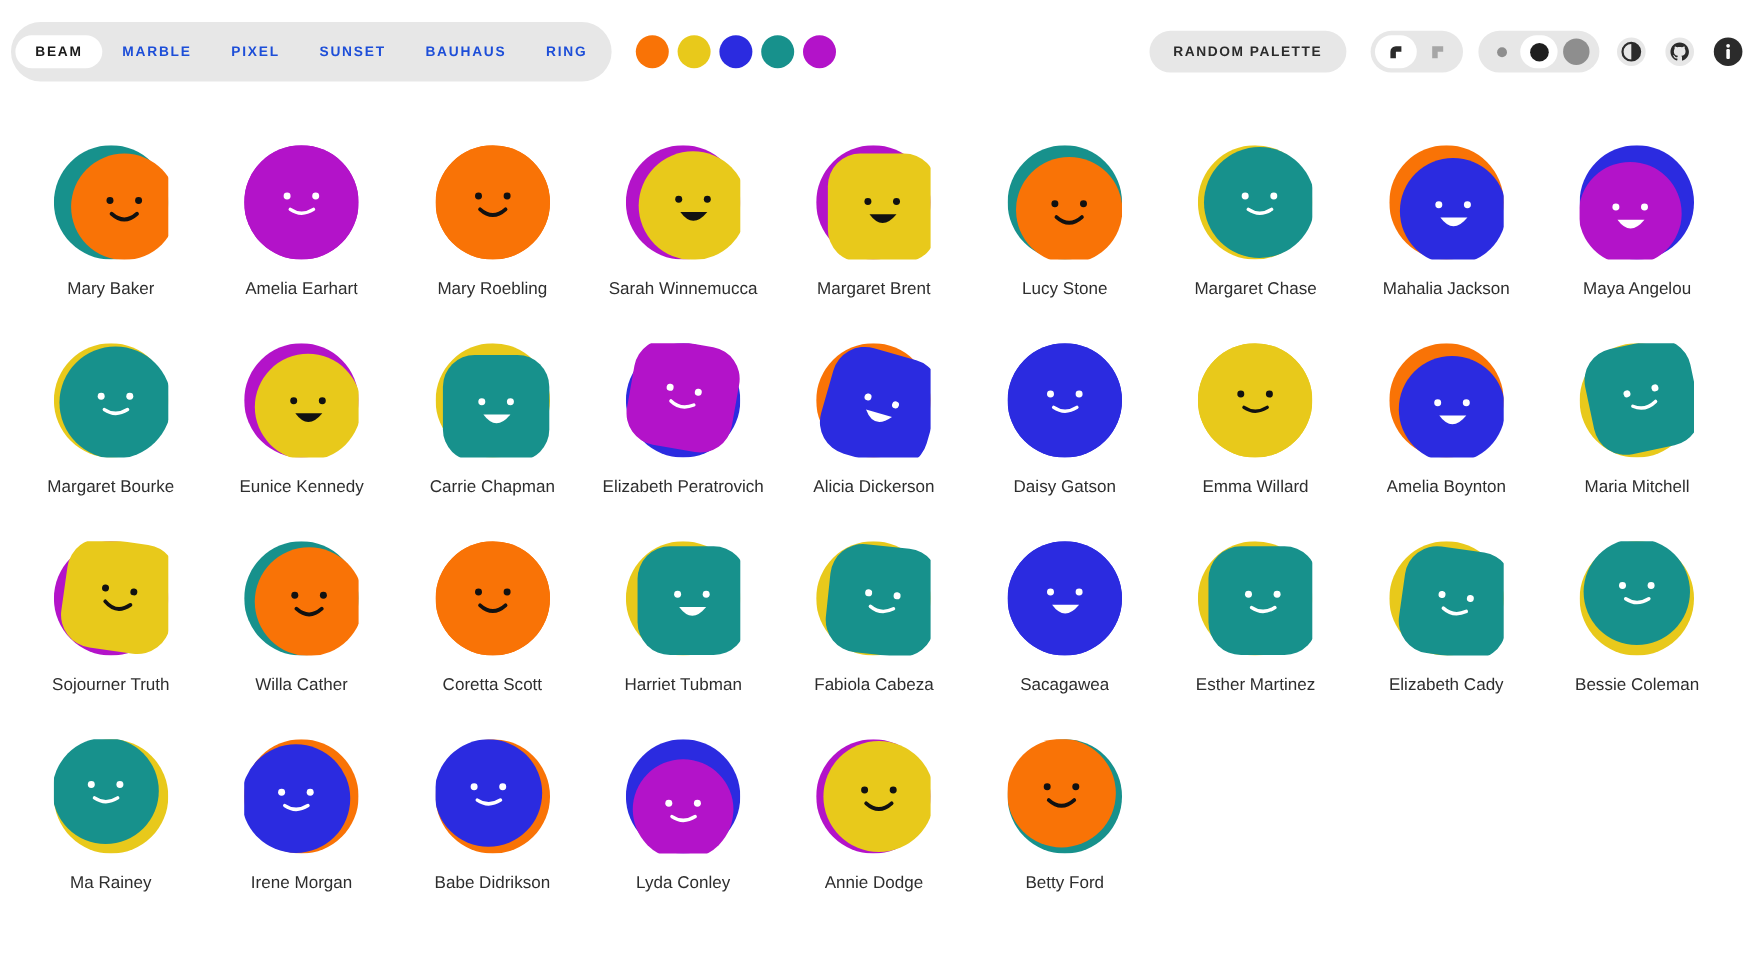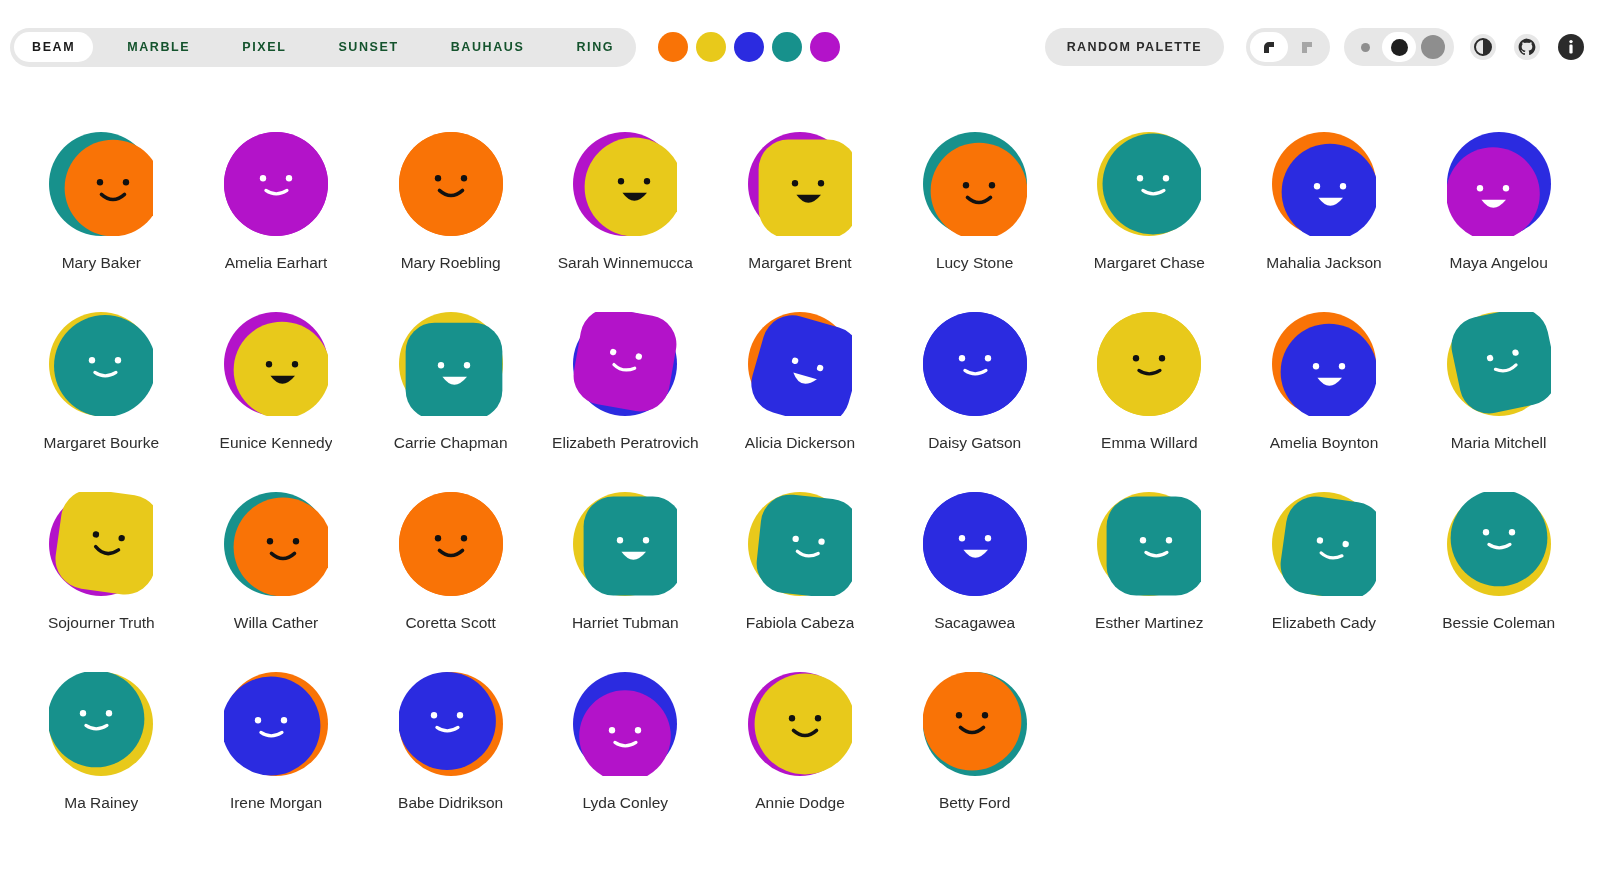--- a/index.html
+++ b/index.html
@@ -18,35 +18,35 @@
     height: 94px;
     padding: 0 14px 0 10px;
     gap: 0;
   }
 
   .variant-tabs {
     display: flex;
     align-items: center;
     background: #e7e7e7;
     border-radius: 999px;
-    height: 39px;
+    height: 54px;
     padding: 4px;
-    gap: 16px;
+    gap: 0;
   }
   .variant-tab {
     border: none;
     background: transparent;
     border-radius: 999px;
     height: 30px;
     padding: 0 18px;
     font-family: "Liberation Sans", sans-serif;
     font-size: 12.5px;
     font-weight: bold;
     letter-spacing: 1.6px;
-    color: #14532d;
+    color: #1d4ed8;
     cursor: pointer;
     white-space: nowrap;
     display: flex;
     align-items: center;
     justify-content: center;
   }
   .variant-tab.active {
     background: #ffffff;
     color: #1a1a1a;
   }
@@ -134,21 +134,21 @@
     cursor: pointer;
     display: flex; align-items: center; justify-content: center;
   }
   .icon-btn:first-of-type { margin-left: 22px; }
 
   
   .avatar-grid {
     display: grid;
     grid-template-columns: repeat(9, 1fr);
     row-gap: 0;
-    padding: 38px 14px 0 14px;
+    padding: 38px 25px 0 14px;
   }
   .avatar-cell {
     display: flex;
     flex-direction: column;
     align-items: center;
     height: 180px;
     cursor: pointer;
   }
   .avatar-art {
     width: 104px; height: 104px;

